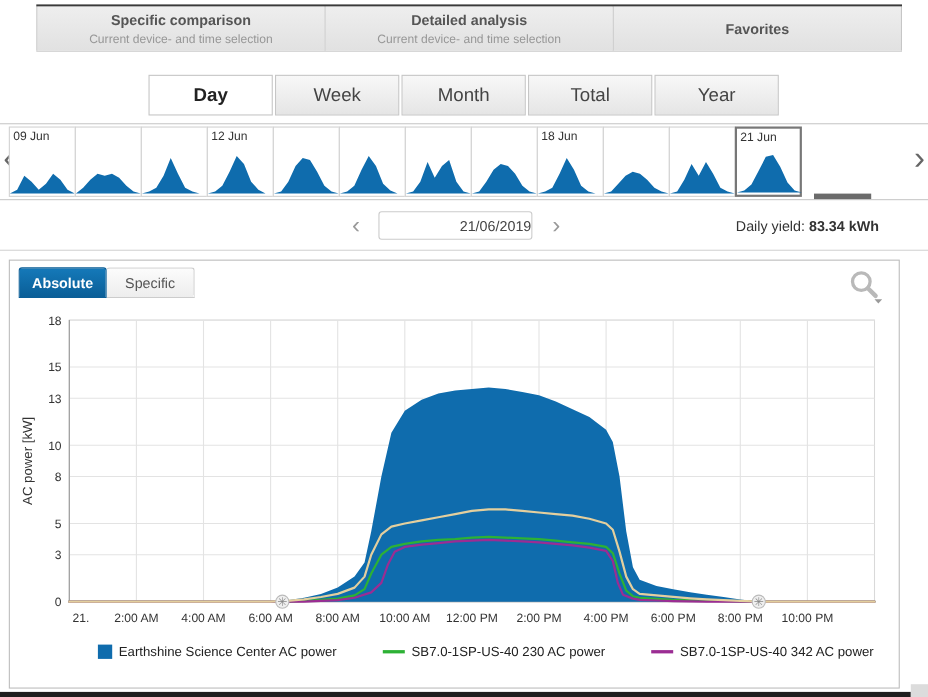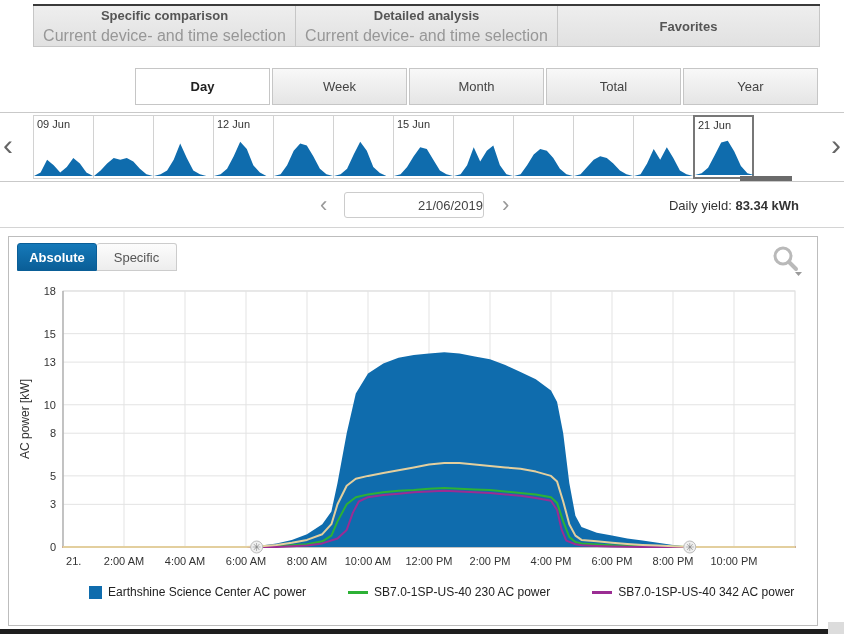--- a/index.html
+++ b/index.html
@@ -6,37 +6,37 @@
   body{width:844px;height:634px;position:relative;background:#fff;overflow:hidden;
        font-family:"Liberation Sans",sans-serif;-webkit-font-smoothing:antialiased}
 
   
   .header-tabs{position:absolute;left:33px;top:4px;width:787px;height:43px;display:flex;
                border-top:2px solid #3a3a3a;border-bottom:1px solid #c6c6c6}
   .header-tab{flex:1;background:linear-gradient(#eeeeee,#e1e1e1);border-left:1px solid #c6c6c6;
               display:flex;flex-direction:column;align-items:center;justify-content:center;cursor:pointer}
   .header-tab:last-child{border-right:1px solid #c6c6c6}
   .header-tab .t{font-size:13px;font-weight:bold;color:#555}
-  .header-tab .s{font-size:16px;color:#979797;margin-top:4px}
+  .header-tab .s{font-size:11px;color:#979797;margin-top:4px}
 
   
   .period-tabs{position:absolute;left:135px;top:68px;display:flex;height:37px}
-  .ptab{width:135px;border:1px solid #c6c6c6;margin-left:2px;display:flex;align-items:center;
-        justify-content:center;font-size:13px;color:#444;cursor:pointer;
+  .ptab{width:113px;border:1px solid #c6c6c6;margin-left:2px;display:flex;align-items:center;
+        justify-content:center;font-size:17px;color:#444;cursor:pointer;
         background:linear-gradient(#f8f8f8,#e5e5e5)}
   .ptab:first-child{margin-left:0}
   .ptab.active{background:#fff;font-weight:bold;color:#222}
 
   
   .strip{position:absolute;left:0;top:112px;width:844px;height:70px;background:#fff;
          border-top:1px solid #c9c9c9;border-bottom:1px solid #c9c9c9}
   .strip-chevron{position:absolute;top:12px;font-size:30px;color:#666;cursor:pointer;line-height:40px;user-select:none}
   .strip-chevron.left{left:3px}
   .strip-chevron.right{right:3px}
-  .thumbs{position:absolute;left:34px;top:2px;display:flex;height:64px}
+  .thumbs{position:absolute;left:9px;top:2px;display:flex;height:64px}
   .thumb{width:61px;height:64px;border:1px solid #d2d2d2;margin-left:-1px;position:relative;background:#fff;cursor:pointer}
   .thumb.selected{border:2px solid #777;z-index:2}
   .thumb-label{position:absolute;top:2px;left:3px;font-size:11px;color:#333;z-index:3;white-space:nowrap}
   .thumb svg{position:absolute;bottom:0;left:0}
   .strip-scrollthumb{position:absolute;bottom:0;left:740px;height:5px;width:52px;background:#6b6b6b;z-index:4;cursor:pointer}
 
   
   .date-nav-chevron{position:absolute;top:192px;font-size:22px;color:#999;cursor:pointer;user-select:none}
   .date-input{position:absolute;left:344px;top:192px;width:140px;height:26px;border:1px solid #ccc;
               border-radius:3px;text-align:right;font-size:13px;color:#444;font-family:inherit;background:#fff}
@@ -126,35 +126,35 @@
           <polygon points="0,40 0.0,40.0 6.6,38.2 13.1,29.2 19.7,14.8 26.2,7.6 32.8,9.4 39.3,20.2 45.9,32.8 52.4,38.2 59.0,40.0 59,40" fill="#0f6cad"></polygon>
         </svg>
       </div>
       <div class="thumb">
         <div class="thumb-label"></div>
         <svg width="59" height="42">
           <polygon points="0,40 0.0,40.0 6.6,38.2 13.1,32.8 19.7,18.4 26.2,5.8 32.8,14.8 39.3,31.0 45.9,37.1 52.4,40.0 59.0,40.0 59,40" fill="#0f6cad"></polygon>
         </svg>
       </div>
       <div class="thumb">
-        <div class="thumb-label">15 Jun</div>
-        <svg width="59" height="42">
-          <polygon points="0,40 0.0,40.0 6.6,38.2 13.1,31.0 19.7,20.2 26.2,11.2 32.8,13.0 39.3,23.8 45.9,34.6 52.4,38.2 59.0,40.0 59,40" fill="#0f6cad"></polygon>
-        </svg>
-      </div>
-      <div class="thumb">
         <div class="thumb-label"></div>
         <svg width="59" height="42">
           <polygon points="0,40 0.0,40.0 6.6,38.2 13.1,29.2 19.7,11.2 26.2,25.6 32.8,14.8 39.3,9.4 45.9,29.2 52.4,38.2 59.0,40.0 59,40" fill="#0f6cad"></polygon>
         </svg>
       </div>
       <div class="thumb">
         <div class="thumb-label"></div>
         <svg width="59" height="42">
           <polygon points="0,40 0.0,40.0 6.6,38.2 13.1,29.2 19.7,18.4 26.2,13.0 32.8,14.8 39.3,22.0 45.9,32.8 52.4,38.2 59.0,40.0 59,40" fill="#0f6cad"></polygon>
+        </svg>
+      </div>
+      <div class="thumb">
+        <div class="thumb-label">18 Jun</div>
+        <svg width="59" height="42">
+          <polygon points="0,40 0.0,40.0 6.6,38.2 13.1,34.6 19.7,22.0 26.2,7.6 32.8,18.4 39.3,32.8 45.9,38.2 52.4,40.0 59.0,40.0 59,40" fill="#0f6cad"></polygon>
         </svg>
       </div>
       <div class="thumb">
         <div class="thumb-label"></div>
         <svg width="59" height="42">
           <polygon points="0,40 0.0,40.0 6.6,38.2 13.1,31.0 19.7,23.8 26.2,20.2 32.8,22.0 39.3,27.4 45.9,34.6 52.4,38.2 59.0,40.0 59,40" fill="#0f6cad"></polygon>
         </svg>
       </div>
       <div class="thumb">
         <div class="thumb-label"></div>

